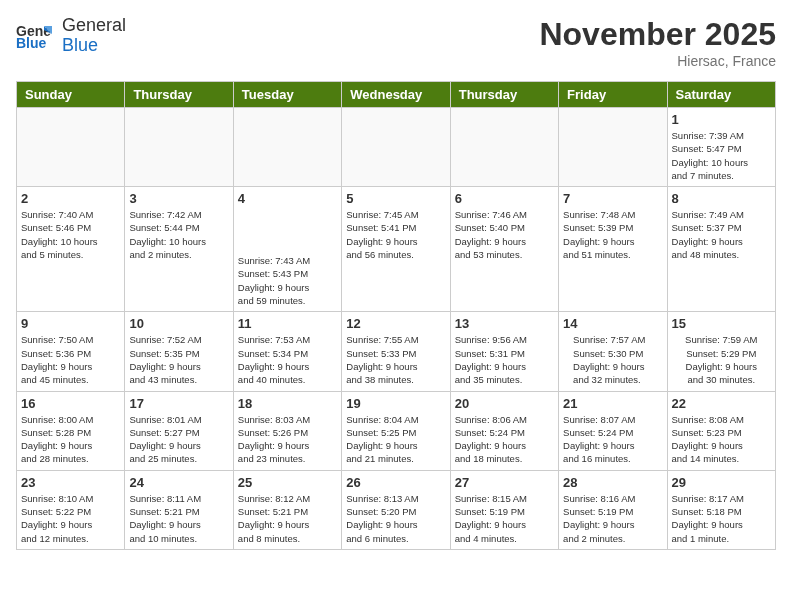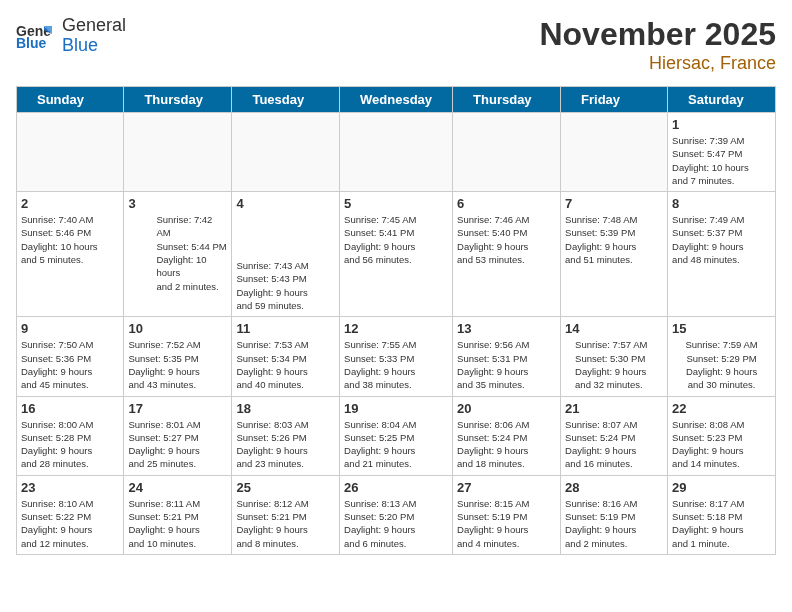--- a/index.html
+++ b/index.html
@@ -25,30 +25,30 @@
       width: 36px;
       height: 36px;
     }
     .title-block { text-align: right; }
     .month-title {
       font-size: 32px;
       font-weight: bold;
       color: #333;
     }
     .location {
-      font-size: 18px;
-      color: #a16207;
+      font-size: 14px;
+      color: #737373;
     }
     .calendar { width: 100%; border-collapse: collapse; }
     .calendar th {
-      background: #0369a1;
+      background: #4d7c0f;
       color: #fff;
       font-size: 13px;
       font-weight: bold;
-      padding: 5px 20px;
+      padding: 5px 8px;
       text-align: left;
       border: 1px solid #ccc;
     }
     .calendar td {
       border: 1px solid #ccc;
       vertical-align: top;
       padding: 4px;
       font-size: 10px;
       color: #333;
       width: calc(100% / 7);
@@ -122,21 +122,21 @@
       <tr>
         <td>
           <span class="day-num">2</span>
           <div class="day-info" style="white-space: pre-line;">Sunrise: 7:40 AM
 Sunset: 5:46 PM
 Daylight: 10 hours
 and 5 minutes.</div>
         </td>
         <td>
           <span class="day-num">3</span>
-          <div class="day-info" style="white-space: pre-line; margin-left: 28px;">Sunrise: 7:42 AM
+          <div class="day-info" style="white-space: pre-line;">Sunrise: 7:42 AM
 Sunset: 5:44 PM
 Daylight: 10 hours
 and 2 minutes.</div>
         </td>
         <td>
           <span class="day-num">4</span>
           <div class="day-info" style="white-space: pre-line; margin-top: 48px;">Sunrise: 7:43 AM
 Sunset: 5:43 PM
 Daylight: 9 hours
 and 59 minutes.</div>

